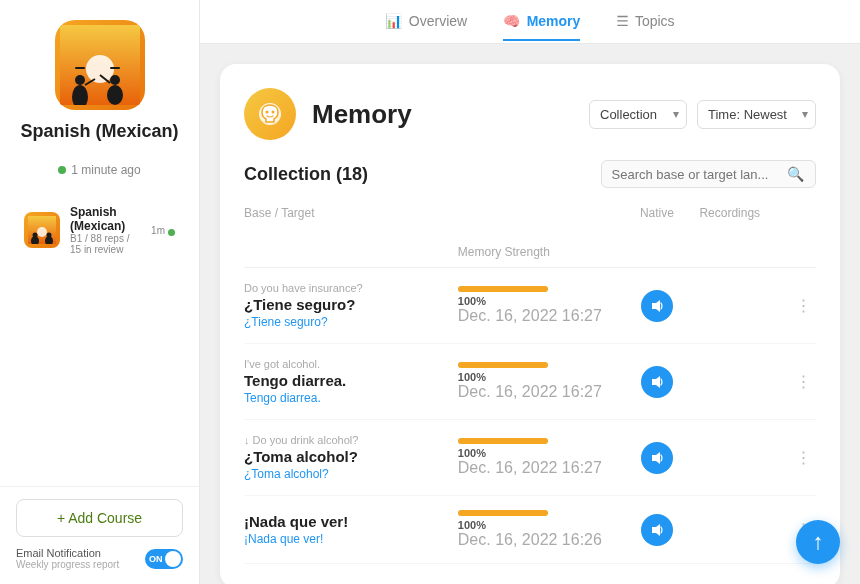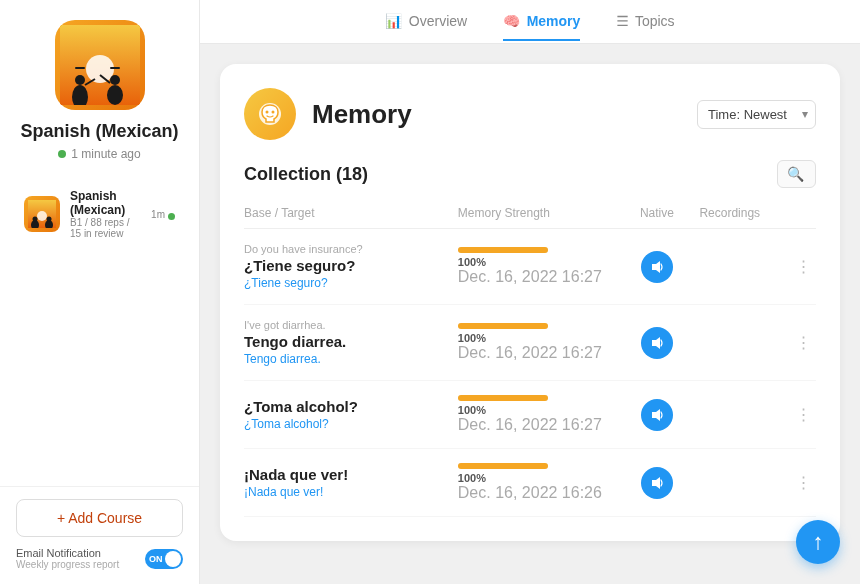--- a/index.html
+++ b/index.html
@@ -32,21 +32,21 @@
     .course-title {
       font-size: 18px;
       font-weight: 700;
       text-align: center;
       color: #222;
       line-height: 1.3;
     }
     .course-time {
       font-size: 12px;
       color: #888;
-      margin-top: 4px;
+      margin-top: 20px;
       display: flex;
       align-items: center;
       gap: 5px;
       text-align: right;
     }
     .dot-online { width: 8px; height: 8px; border-radius: 50%; background: #4caf50; display: inline-block; }
     .course-sub-item {
       display: flex;
       align-items: center;
       gap: 10px;
@@ -83,21 +83,21 @@
     }
     .add-course-btn {
       width: 100%;
       padding: 10px;
       border: 1.5px solid #ddd;
       border-radius: 8px;
       background: #fff;
       cursor: pointer;
       font-size: 14px;
       font-weight: 500;
-      color: #c2410c;
+      color: #4d7c0f;
       text-align: center;
     }
     .email-notif {
       display: flex;
       align-items: center;
       justify-content: space-between;
       padding: 2px 0;
     }
     .email-notif-text { font-size: 11px; color: #555; }
     .email-notif-sub { font-size: 10px; color: #aaa; }
@@ -261,21 +261,21 @@
 
     .table-header {
       display: flex;
       padding: 4px 0 8px 0;
       border-bottom: 1px solid #eee;
       font-size: 12px;
       color: #aaa;
       font-weight: 500;
     }
     .col-base { flex: 2.2; }
-    .col-strength { flex: 1.8; padding-left: 10px; }
+    .col-strength { flex: 1.8; padding-left: 10px; margin-top: 39px; }
     .col-native { flex: 0.7; text-align: center; }
     .col-recordings { flex: 1; padding-left: 10px; }
     .col-menu { width: 24px; }
 
     .vocab-item {
       padding: 14px 0;
       border-bottom: 1px solid #f5f5f5;
       display: flex;
       align-items: center;
     }
@@ -431,29 +431,35 @@
             <path d="M14 5 C9 5 6 8 6 12 C6 16 8 18 10 19 L10 22 L18 22 L18 19 C20 18 22 16 22 12 C22 8 19 5 14 5 Z" fill="#fff" stroke="#f5a623" stroke-width="1.5"></path>
             <circle cx="11" cy="12" r="1.5" fill="#f5a623"></circle>
             <circle cx="17" cy="12" r="1.5" fill="#f5a623"></circle>
             <path d="M11 16 Q14 18 17 16" stroke="#f5a623" stroke-width="1.2" fill="none" stroke-linecap="round"></path>
           </svg>
         </div>
         <div class="memory-title">Memory</div>
         <div class="filter-row">
           <div class="filter-wrap">
             <select class="filter-select">
+              <option>Collection</option>
+            </select>
+          </div>
+          <div class="filter-wrap">
+            <select class="filter-select">
               <option>Time: Newest</option>
             </select>
           </div>
         </div>
       </div>
 
       <div class="collection-header">
         <div class="collection-title">Collection (18)</div>
         <div class="search-wrap">
+          <input class="search-input" type="text" placeholder="Search base or target lan..." style="">
           <span class="search-icon-text">🔍</span>
         </div>
       </div>
 
       <div class="table-header">
         <div class="col-base">Base / Target</div>
         <div class="col-strength">Memory Strength</div>
         <div class="col-native">Native</div>
         <div class="col-recordings">Recordings</div>
         <div class="col-menu"></div>
@@ -481,21 +487,21 @@
         </svg>
       </button>
     </div>
     <div class="vocab-recordings-col"></div>
     <div class="vocab-menu-col">
       <span class="menu-dots">⋮</span>
     </div>
   </div>
           <div class="vocab-item">
     <div class="vocab-base-col">
-      <div class="vocab-hint">I've got diarrhea.</div>
+      <div class="vocab-hint">I've got alcohol.</div>
       <div class="vocab-base">Tengo diarrea.</div>
       <div class="vocab-link">Tengo diarrea.</div>
     </div>
     <div class="vocab-strength-col">
       <div class="strength-bar-wrap">
         <div class="strength-bar" style="width:100%"></div>
       </div>
       <div class="strength-pct">100%</div>
       <div class="strength-date">Dec. 16, 2022 16:27</div>
     </div>
@@ -507,20 +513,21 @@
         </svg>
       </button>
     </div>
     <div class="vocab-recordings-col"></div>
     <div class="vocab-menu-col">
       <span class="menu-dots">⋮</span>
     </div>
   </div>
           <div class="vocab-item">
     <div class="vocab-base-col">
+      <div class="vocab-hint">↓ Do you drink alcohol?</div>
       <div class="vocab-base">¿Toma alcohol?</div>
       <div class="vocab-link">¿Toma alcohol?</div>
     </div>
     <div class="vocab-strength-col">
       <div class="strength-bar-wrap">
         <div class="strength-bar" style="width:100%"></div>
       </div>
       <div class="strength-pct">100%</div>
       <div class="strength-date">Dec. 16, 2022 16:27</div>
     </div>

